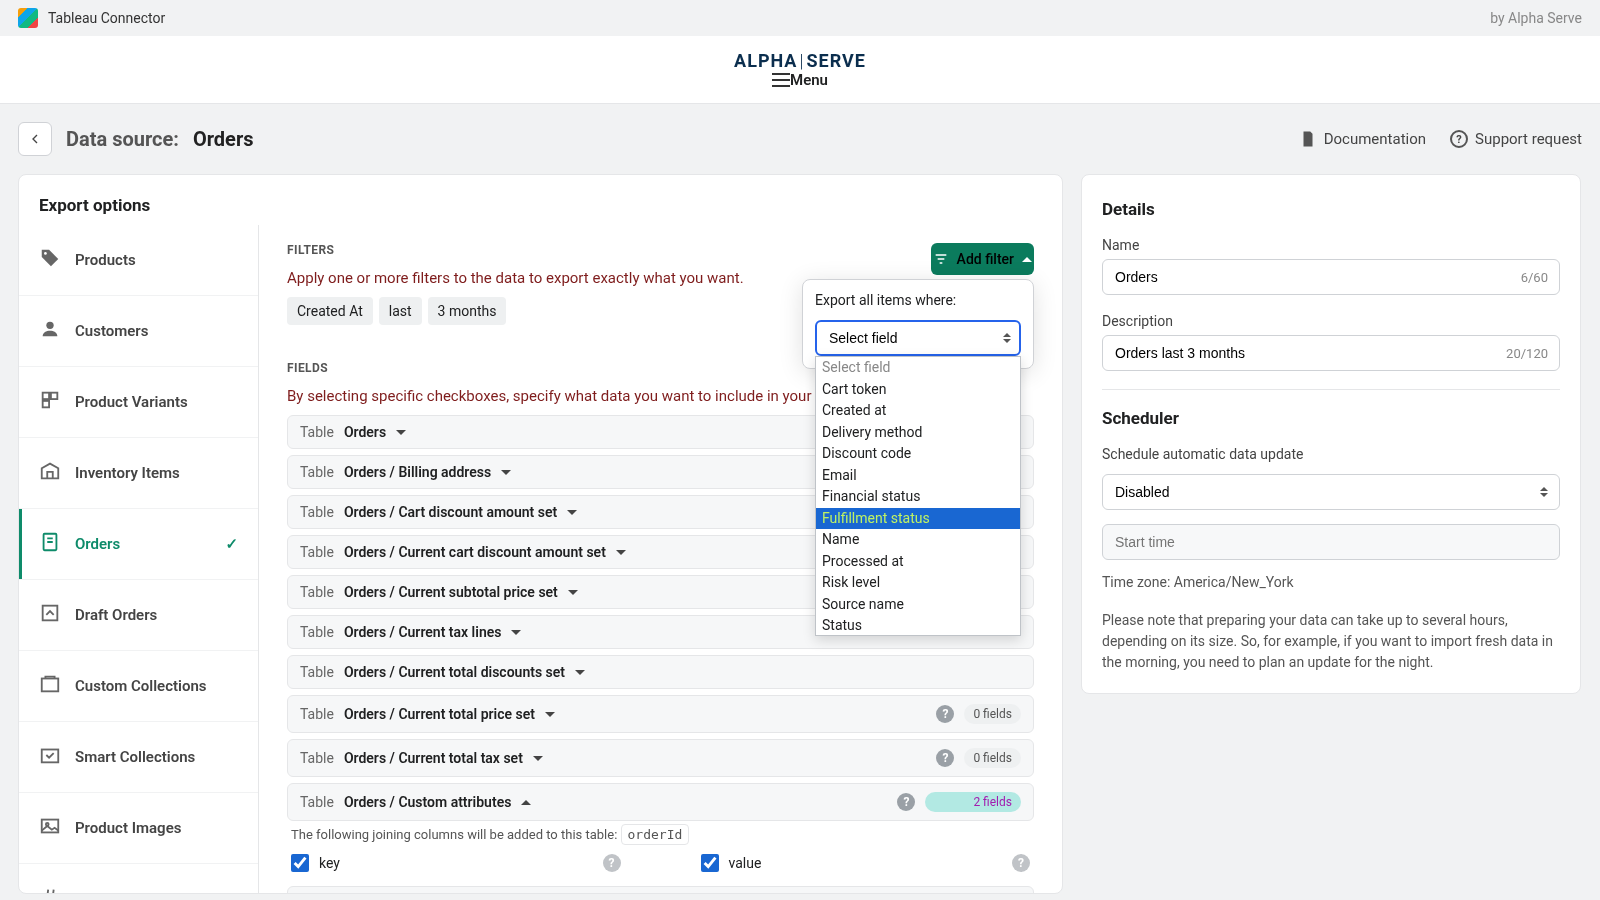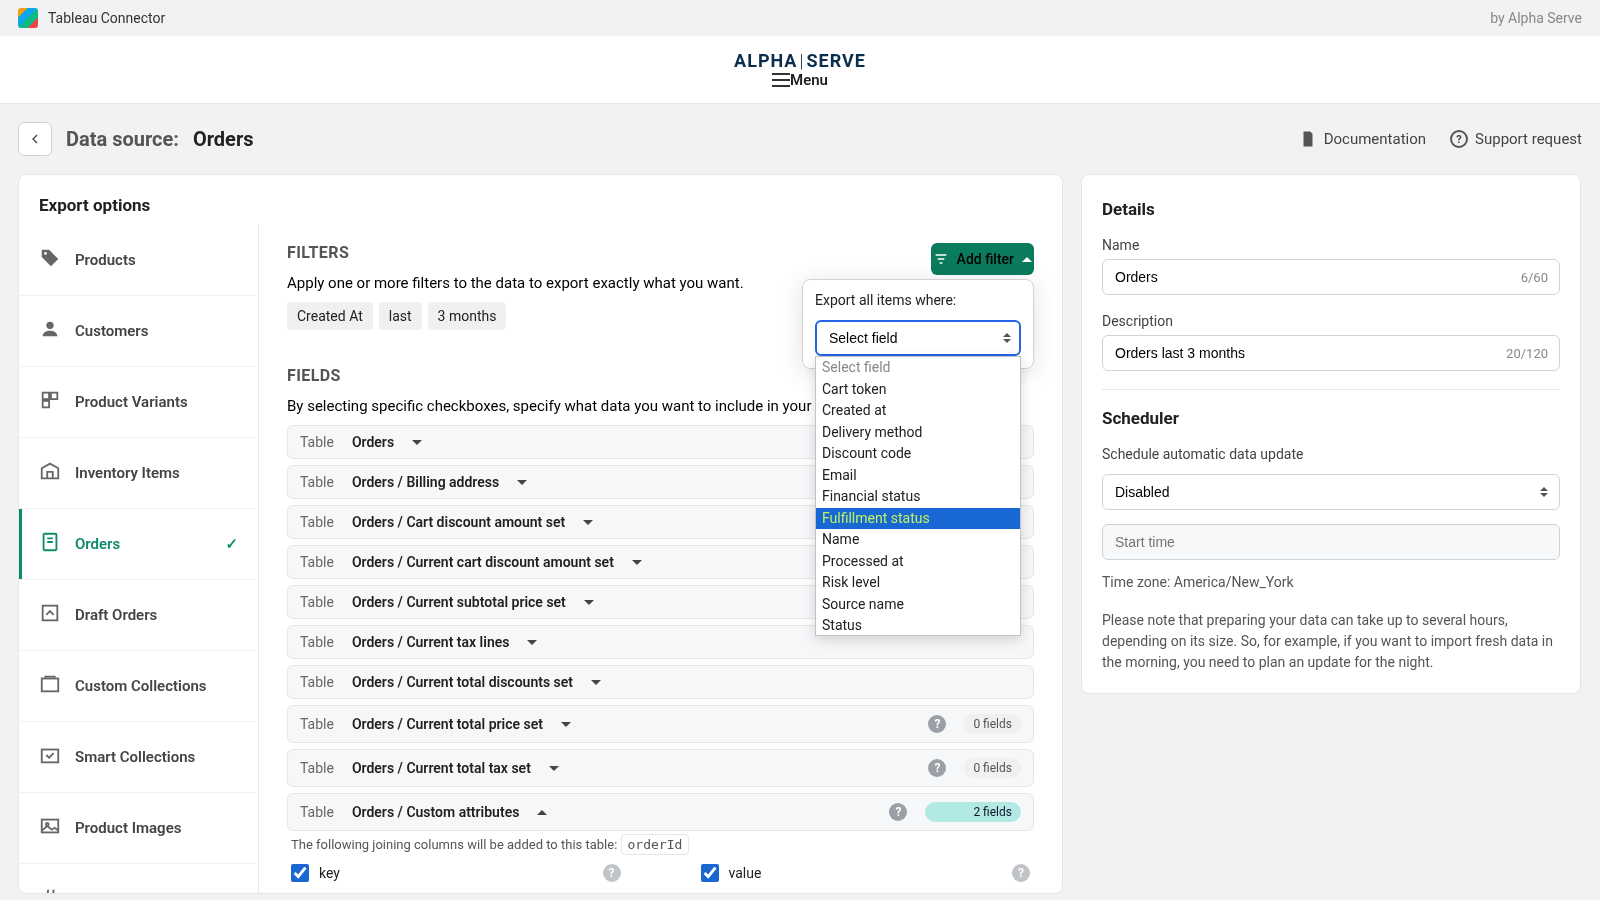--- a/index.html
+++ b/index.html
@@ -32,37 +32,37 @@
   .panel-body { display: flex; flex: 1; min-height: 0; }
 
   .sidebar { width: 240px; border-right: 1px solid #e5e6e8; overflow-y: auto; }
   .side-item { display: flex; align-items: center; gap: 14px; padding: 22px 20px; cursor: pointer; font-size: 15px; font-weight: 600; color: #444; border-bottom: 1px solid #f1f2f3; position: relative; }
   .side-item svg { width: 22px; height: 22px; flex-shrink: 0; }
   .side-item.active { color: #0e8b6a; }
   .side-item.active::before { content:""; position:absolute; left:0; top:0; bottom:0; width:3px; background:#0e8b6a; }
   .side-item .check { margin-left: auto; color: #0e8b6a; }
 
   .content { flex: 1; padding: 18px 28px; overflow-y: auto; position: relative; }
-  .section-label { font-size: 16px; font-weight: 700; letter-spacing: 0.4px; color: #555; margin-bottom: 10px; }
+  .section-label { font-size: 12px; font-weight: 700; letter-spacing: 0.4px; color: #555; margin-bottom: 10px; }
   .filters-row { display: flex; justify-content: space-between; align-items: flex-start; }
-  .help-text { color: #000000; margin: 12px 0 10px 0; font-size: 15px; }
+  .help-text { color: #7f1d1d; margin: 12px 0 10px 0; font-size: 15px; }
   .chips { display: flex; gap: 6px; margin-bottom: 24px; }
   .chip { background: #eef0f1; border-radius: 4px; padding: 6px 10px; font-size: 14px; }
 
   .add-filter-btn { background: #0b7b5d; color: #000000; border-radius: 6px; padding: 8px 2px; display: flex; align-items: center; gap: 8px; cursor: pointer; font-size: 14px; font-weight: 500; }
   .add-filter-btn svg { width: 16px; height: 16px; }
 
-  .field-row { display: flex; align-items: center; gap: 18px; background: #f6f7f8; border: 1px solid #e5e6e8; border-radius: 6px; padding: 8px 12px; margin-bottom: 6px; font-size: 14px; }
+  .field-row { display: flex; align-items: center; gap: 10px; background: #f6f7f8; border: 1px solid #e5e6e8; border-radius: 6px; padding: 8px 12px; margin-bottom: 6px; font-size: 14px; }
   .field-row .table-lbl { color: #666; }
   .field-row .table-name { font-weight: 600; }
   .field-row .spacer { flex: 1; }
   .field-row .help-ico { width: 18px; height: 18px; background: #9aa0a6; color: #fff; border-radius: 50%; display: inline-flex; align-items: center; justify-content: center; font-size: 12px; font-weight: 700; cursor: pointer; }
   .field-row .badge { border-radius: 12px; padding: 3px 9px; font-size: 12px; }
   .badge.zero { background: #eef0f1; color: #555; }
-  .badge.nonzero { background: #b2e9e3; color: #0f172a; padding-left: 48px; }
+  .badge.nonzero { background: #b2e9e3; color: #a21caf; padding-left: 48px; }
   .caret { width:0; height:0; border-left:5px solid transparent; border-right:5px solid transparent; }
   .caret.down { border-top:5px solid #444; }
   .caret.up { border-bottom:5px solid #444; }
 
   .join-note { font-size: 13px; color: #555; margin: 6px 0 10px 4px; }
   .join-note code { font-family: ui-monospace, monospace; border: 1px solid #e5e6e8; padding: 2px 6px; border-radius: 4px; background:#fff; }
 
   .check-row { display: flex; gap: 80px; padding: 2px 4px 14px 4px; }
   .check-item { display: flex; align-items: center; gap: 10px; flex:1; }
   .check-item input[type=checkbox] { width: 18px; height: 18px; accent-color: #1967d2; }

